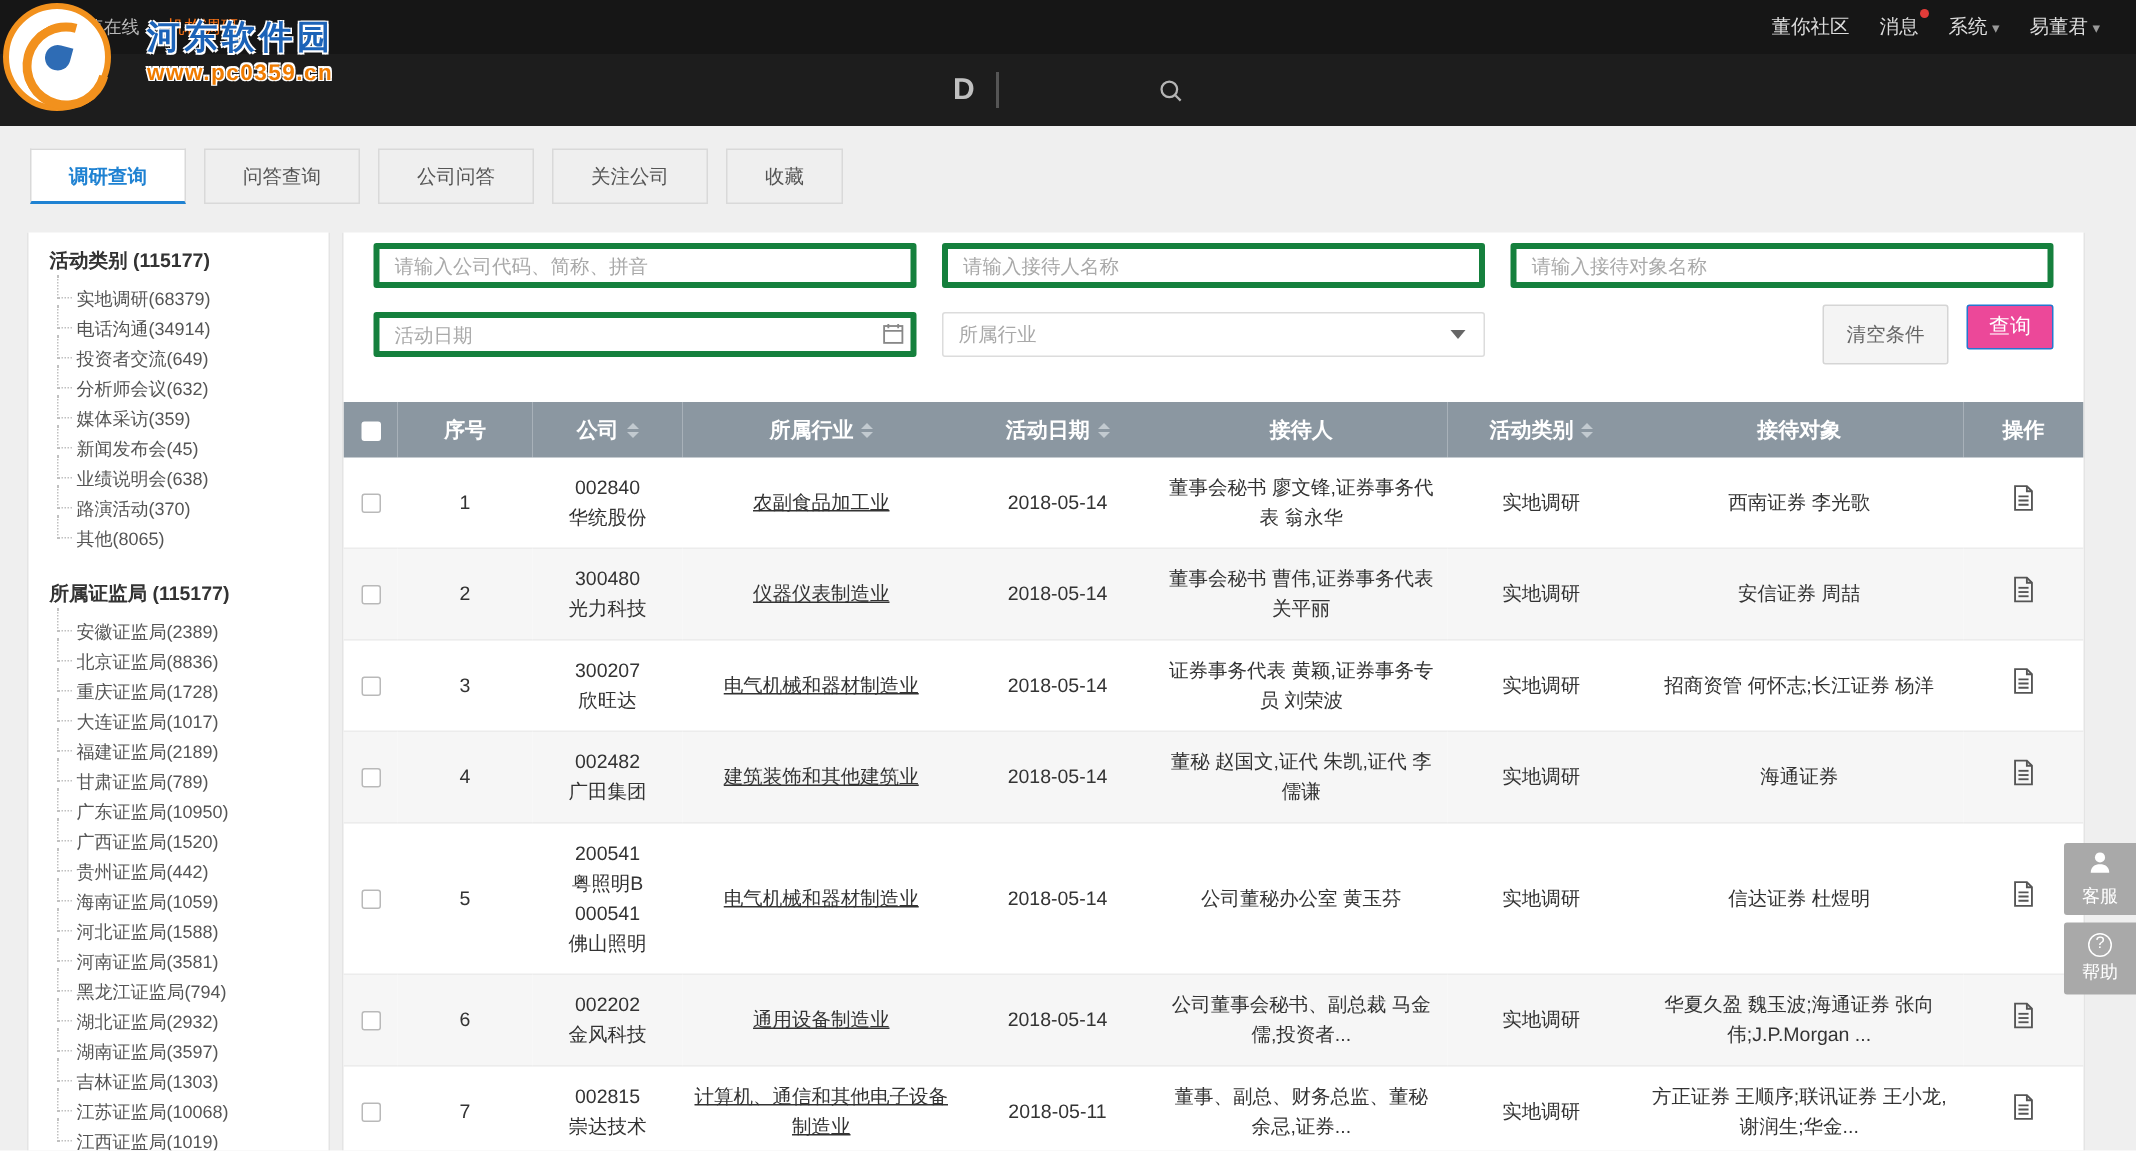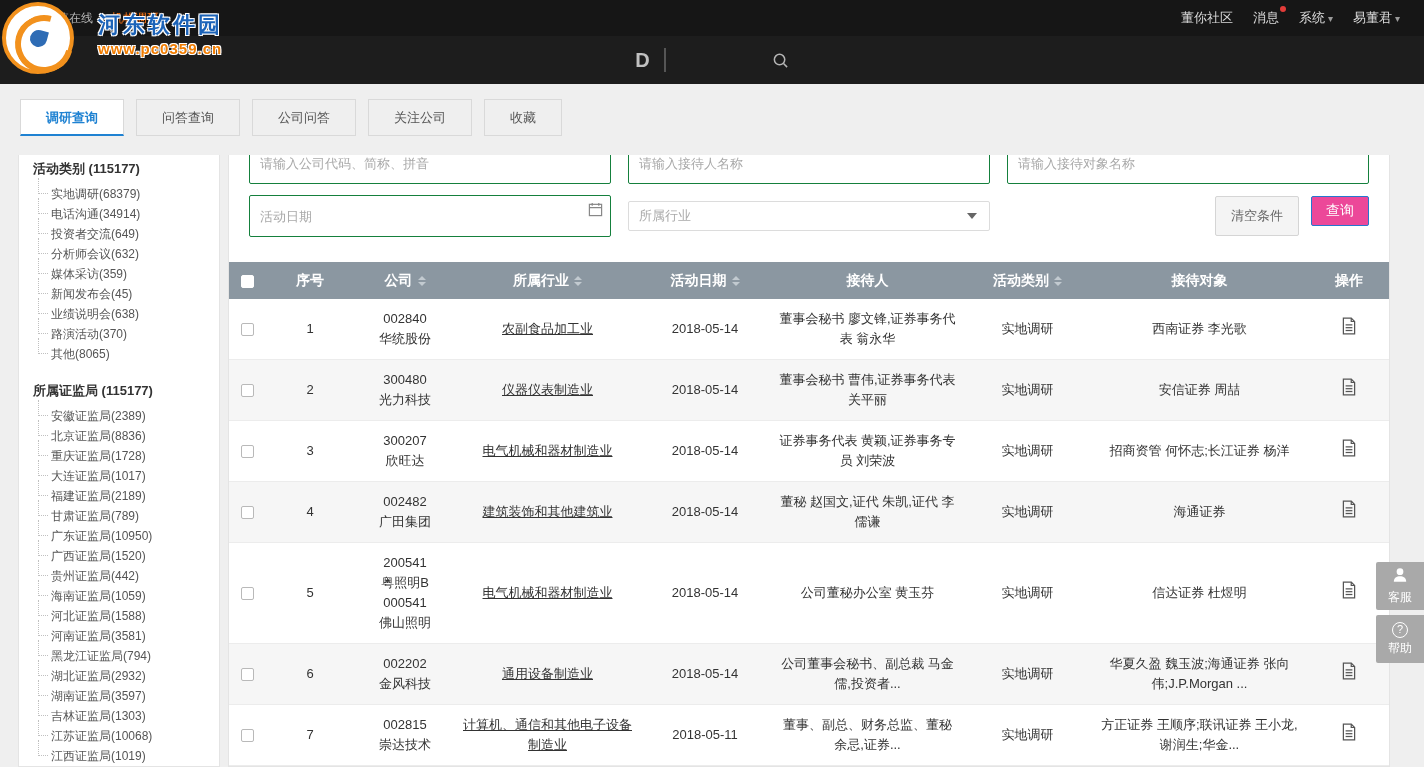--- a/index.html
+++ b/index.html
@@ -23,34 +23,34 @@
   .nav-item.active { color:#3f8fdc; }
   .nav-item .red-dot { top:-4px; right:-5px; width:5px; height:5px; }
   .nav-search { margin-left:34px; cursor:pointer; display:flex; align-items:center; }
 
   
   .tabs { display:flex; gap:12px; margin:15px 0 0 20px; }
   .tab { height:37px; line-height:35px; padding:0 25px; background:#efefef; border:1px solid #d9d9d9; font-size:13px; color:#555; cursor:pointer; }
   .tab.active { background:#fff; color:#1f82d2; font-weight:bold; border-bottom:2px solid #1f82d2; }
 
   
-  .content { display:flex; align-items:flex-end; margin:19px 34px 0 18px; gap:8px; height:612px; overflow:hidden; }
+  .content { display:flex; align-items:center; margin:19px 34px 0 18px; gap:8px; height:612px; overflow:hidden; }
   .sidebar { width:202px; flex-shrink:0; background:#fff; border:1px solid #e4e4e4; padding:14px 10px 0 14px; overflow:hidden; }
   .side-title { font-size:13px; font-weight:bold; color:#333; margin-bottom:6px; }
   .side-group + .side-group { margin-top:18px; }
   .side-item { position:relative; padding:4px 0 4px 18px; font-size:12px; color:#555; cursor:pointer; line-height:12px; white-space:nowrap; }
   .side-item::before { content:""; position:absolute; left:5px; top:-6px; bottom:50%; width:9px; border-left:1px dotted #c0c0c0; border-bottom:1px dotted #c0c0c0; }
 
   .main { flex:1; background:#fff; border:1px solid #e4e4e4; overflow:hidden; }
 
   
   .filters { padding:12px 20px 25px; }
   .filter-row { display:flex; gap:17px; align-items:center; }
   .filter-row + .filter-row { margin-top:11px; }
-  .f-input { height:42px; border:1px solid #15803d; border-radius:2px; padding:0 10px; font-size:13px; color:#333; background:#fff; outline:none; width:100%; }
+  .f-input { height:30px; border:4px solid #15803d; border-radius:2px; padding:0 10px; font-size:13px; color:#333; background:#fff; outline:none; width:100%; }
   .f-input::placeholder { color:#a9a9a9; }
   .f-flex { flex:1; }
   .f-date-wrap { position:relative; width:362px; flex-shrink:0; }
   .f-date-wrap .f-input { padding-right:30px; }
   .cal-ico { position:absolute; right:8px; top:7px; cursor:pointer; }
   .f-select { width:362px; height:30px; border:1px solid #dcdcdc; border-radius:2px; display:flex; align-items:center; justify-content:space-between; padding:0 12px 0 10px; cursor:pointer; background:#fff; flex-shrink:0; }
   .f-select-label { font-size:13px; color:#a9a9a9; }
   .caret { width:0; height:0; border-left:5px solid transparent; border-right:5px solid transparent; border-top:6px solid #666; }
   .filter-actions { margin-left:auto; display:flex; gap:12px; }
   .clear-btn { height:40px; padding:0 15px; background:#f4f4f4; border:1px solid #d5d5d5; border-radius:2px; color:#666; font-size:13px; cursor:pointer; font-family:inherit; }

